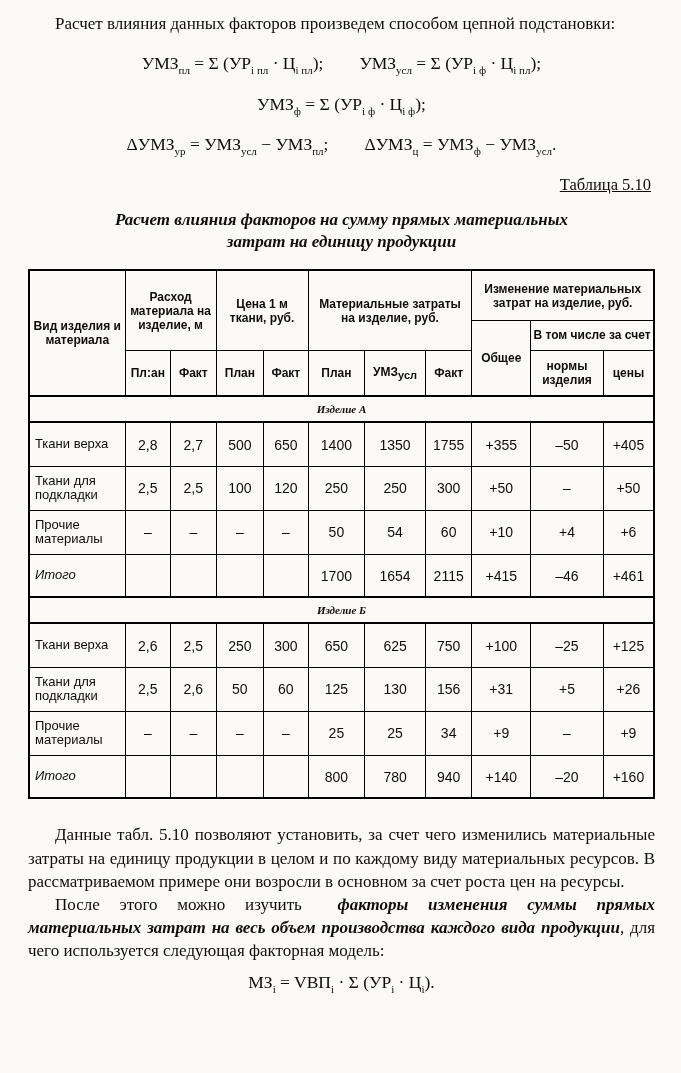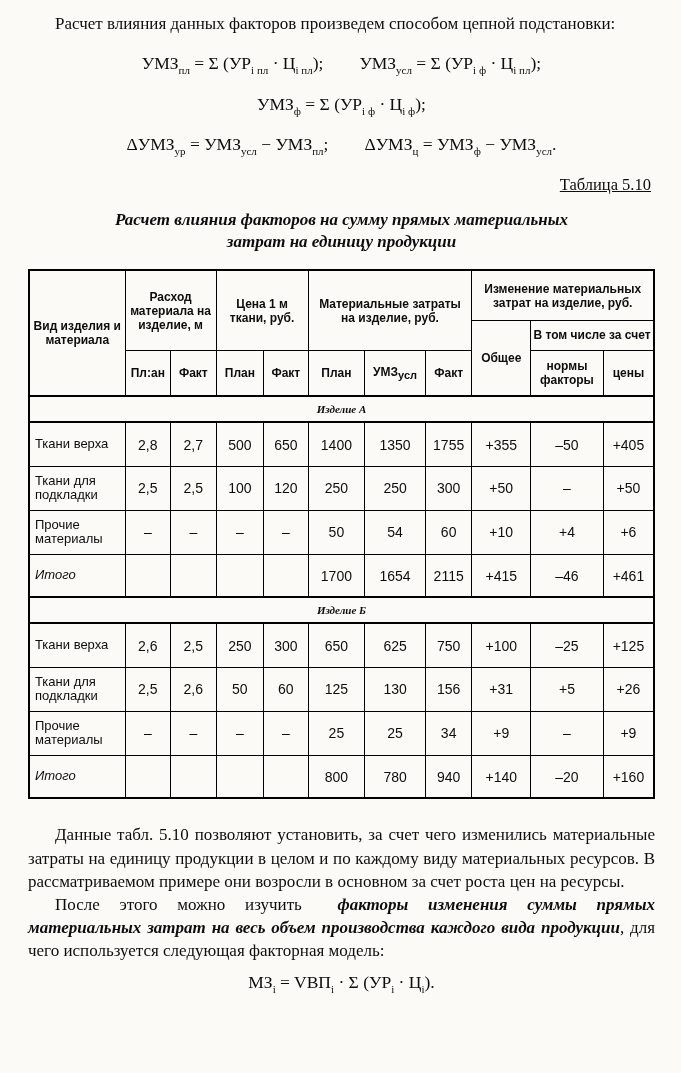--- a/index.html
+++ b/index.html
@@ -106,21 +106,21 @@
         <td class="h" colspan="2">В том числе за счет</td>
       </tr>
       <tr class="hr3">
         <td class="h hb">Пл:ан</td>
         <td class="h hb">Факт</td>
         <td class="h hb">План</td>
         <td class="h hb">Факт</td>
         <td class="h hb">План</td>
         <td class="h hb"><span>УМЗ</span><sub>усл</sub></td>
         <td class="h hb">Факт</td>
-        <td class="h hb">нормы факторы</td>
+        <td class="h hb">нормы изделия</td>
         <td class="h hb">цены</td>
       </tr>
 
       <tr class="sec">
         <td colspan="11">Изделие А</td>
       </tr>
       <tr class="datarow">
         <td class="lbl">Ткани верха</td>
         <td>2,8</td>
         <td>2,7</td>

